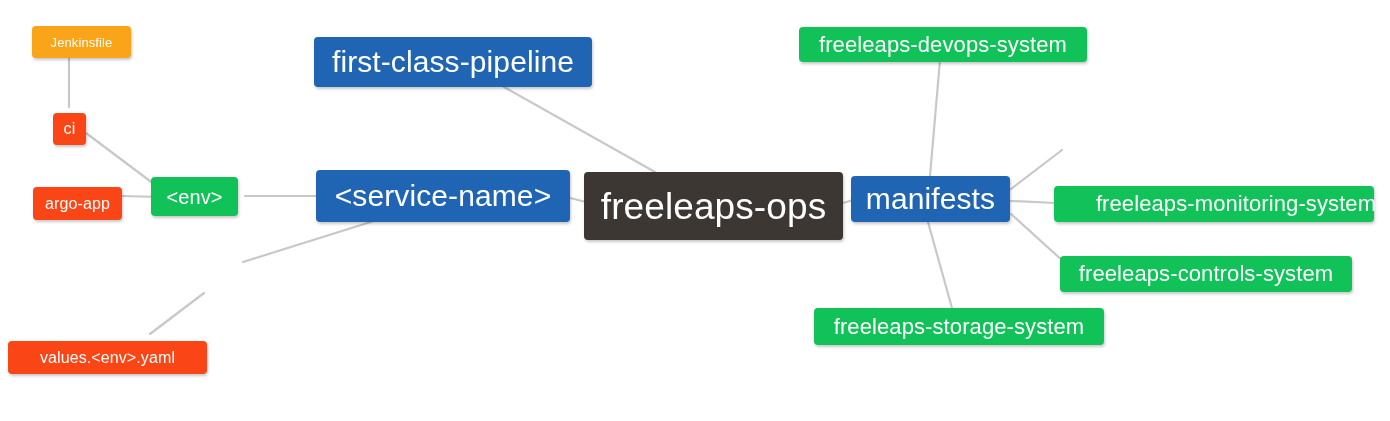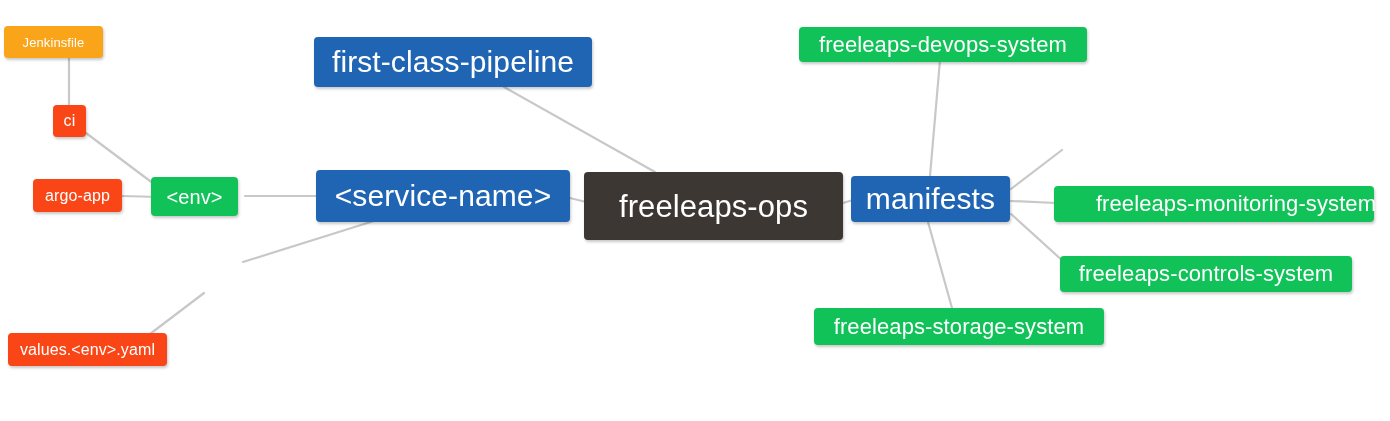--- a/index.html
+++ b/index.html
@@ -41,26 +41,26 @@
     letter-spacing: 0.1px;
     box-shadow: 1px 2px 3px rgba(0,0,0,0.22);
     z-index: 2;
   }
   .node.root      { background: #3c3733; }
   .node.blue      { background: #2065b4; }
   .node.green     { background: #11c259; text-align: center; }
   .node.red       { background: #fa4616; }
   .node.orange    { background: #faa41a; }
 
-  .size-root   { font-size: 31px; }
+  .size-root   { font-size: 37px; }
   .size-l1     { font-size: 30px; }
   .size-l1b    { font-size: 30px; }
   .size-l2     { font-size: 22px; }
   .size-l2s    { font-size: 20px; }
-  .size-l3     { font-size: 16px; }
+  .size-l3     { font-size: 16px; margin-top: 8px; }
   .size-l4     { font-size: 13px; }
 </style>
 </head>
 <body>
 
 <div id="mindmap">
 
   <svg id="edges" width="1390" height="421" viewBox="0 0 1390 421">
     <g stroke="#c8c8c8" stroke-width="2.2" fill="none" stroke-linecap="round">
       <line x1="69" y1="58" x2="69" y2="107"></line>
@@ -73,33 +73,33 @@
       <line x1="504" y1="87" x2="655" y2="172"></line>
       <line x1="843" y1="203" x2="853" y2="200"></line>
       <line x1="930" y1="176" x2="940" y2="60"></line>
       <line x1="1011" y1="189" x2="1062" y2="150"></line>
       <line x1="1011" y1="201" x2="1056" y2="203"></line>
       <line x1="1011" y1="214" x2="1064" y2="262"></line>
       <line x1="928" y1="222" x2="952" y2="308"></line>
     </g>
   </svg>
 
-  <div class="node orange size-l4" style="left:4px; top:26px; width:99px; height:32px;">
+  <div class="node orange size-l4" style="left:32px; top:26px; width:99px; height:32px;">
     <span>Jenkinsfile</span>
   </div>
 
   <div class="node red size-l3" style="left:53px; top:105px; width:33px; height:32px;">
     <span>ci</span>
   </div>
 
   <div class="node red size-l3" style="left:33px; top:179px; width:89px; height:33px;">
     <span>argo-app</span>
   </div>
 
-  <div class="node red size-l3" style="left:8px; top:333px; width:159px; height:33px;">
+  <div class="node red size-l3" style="left:8px; top:333px; width:199px; height:33px;">
     <span>values.&lt;env&gt;.yaml</span>
   </div>
 
   <div class="node green size-l2s" style="left:151px; top:177px; width:87px; height:39px;">
     <span>&lt;env&gt;</span>
   </div>
 
 
   <div class="node blue size-l1" style="left:314px; top:37px; width:278px; height:50px;">
     <span>first-class-pipeline</span>

